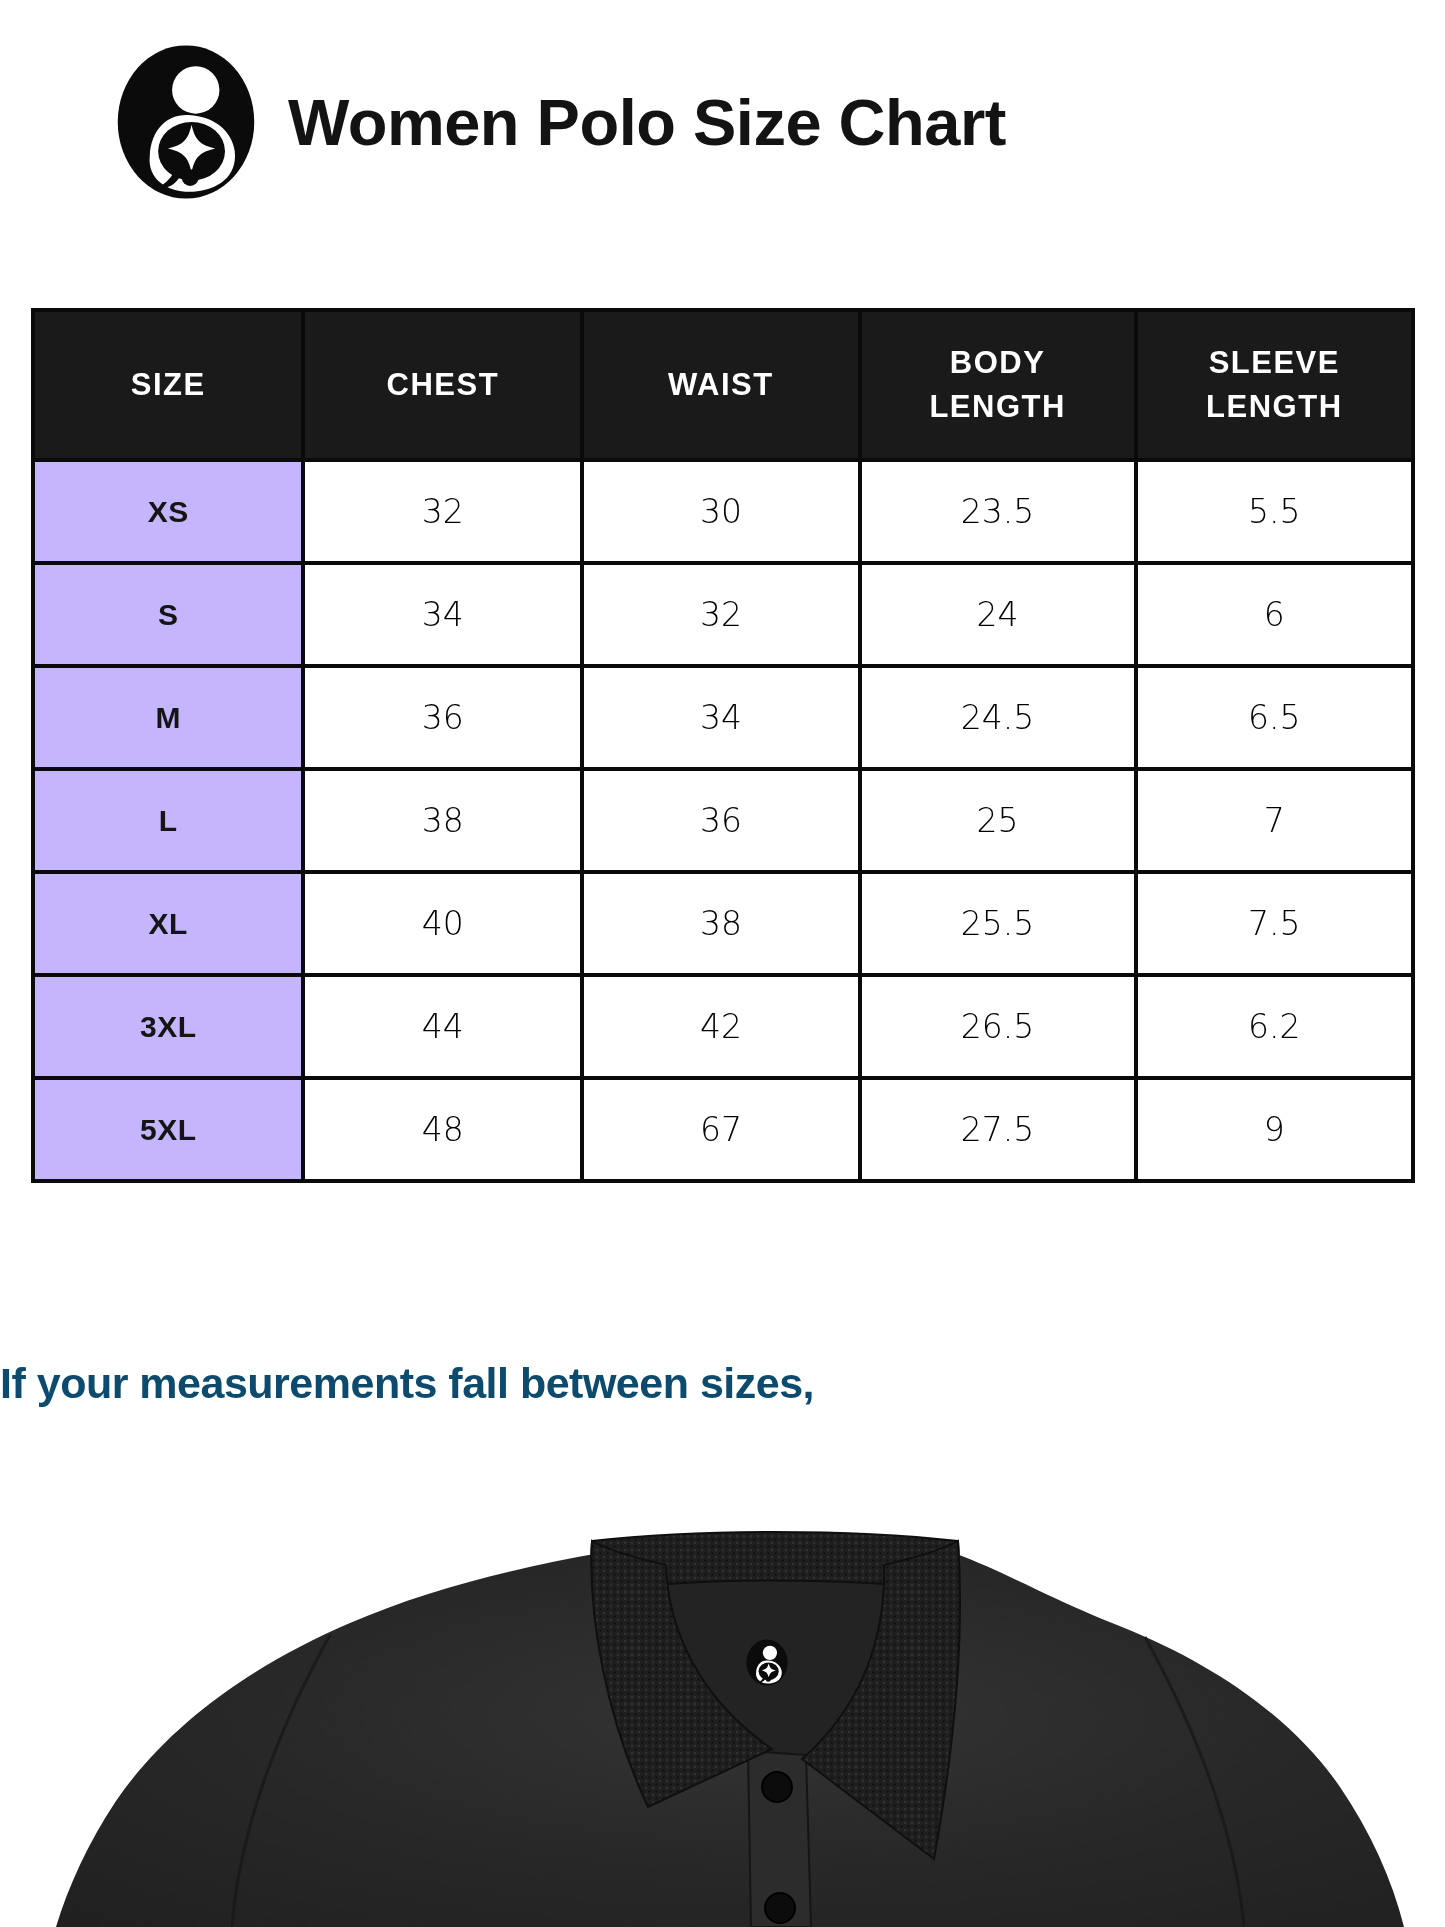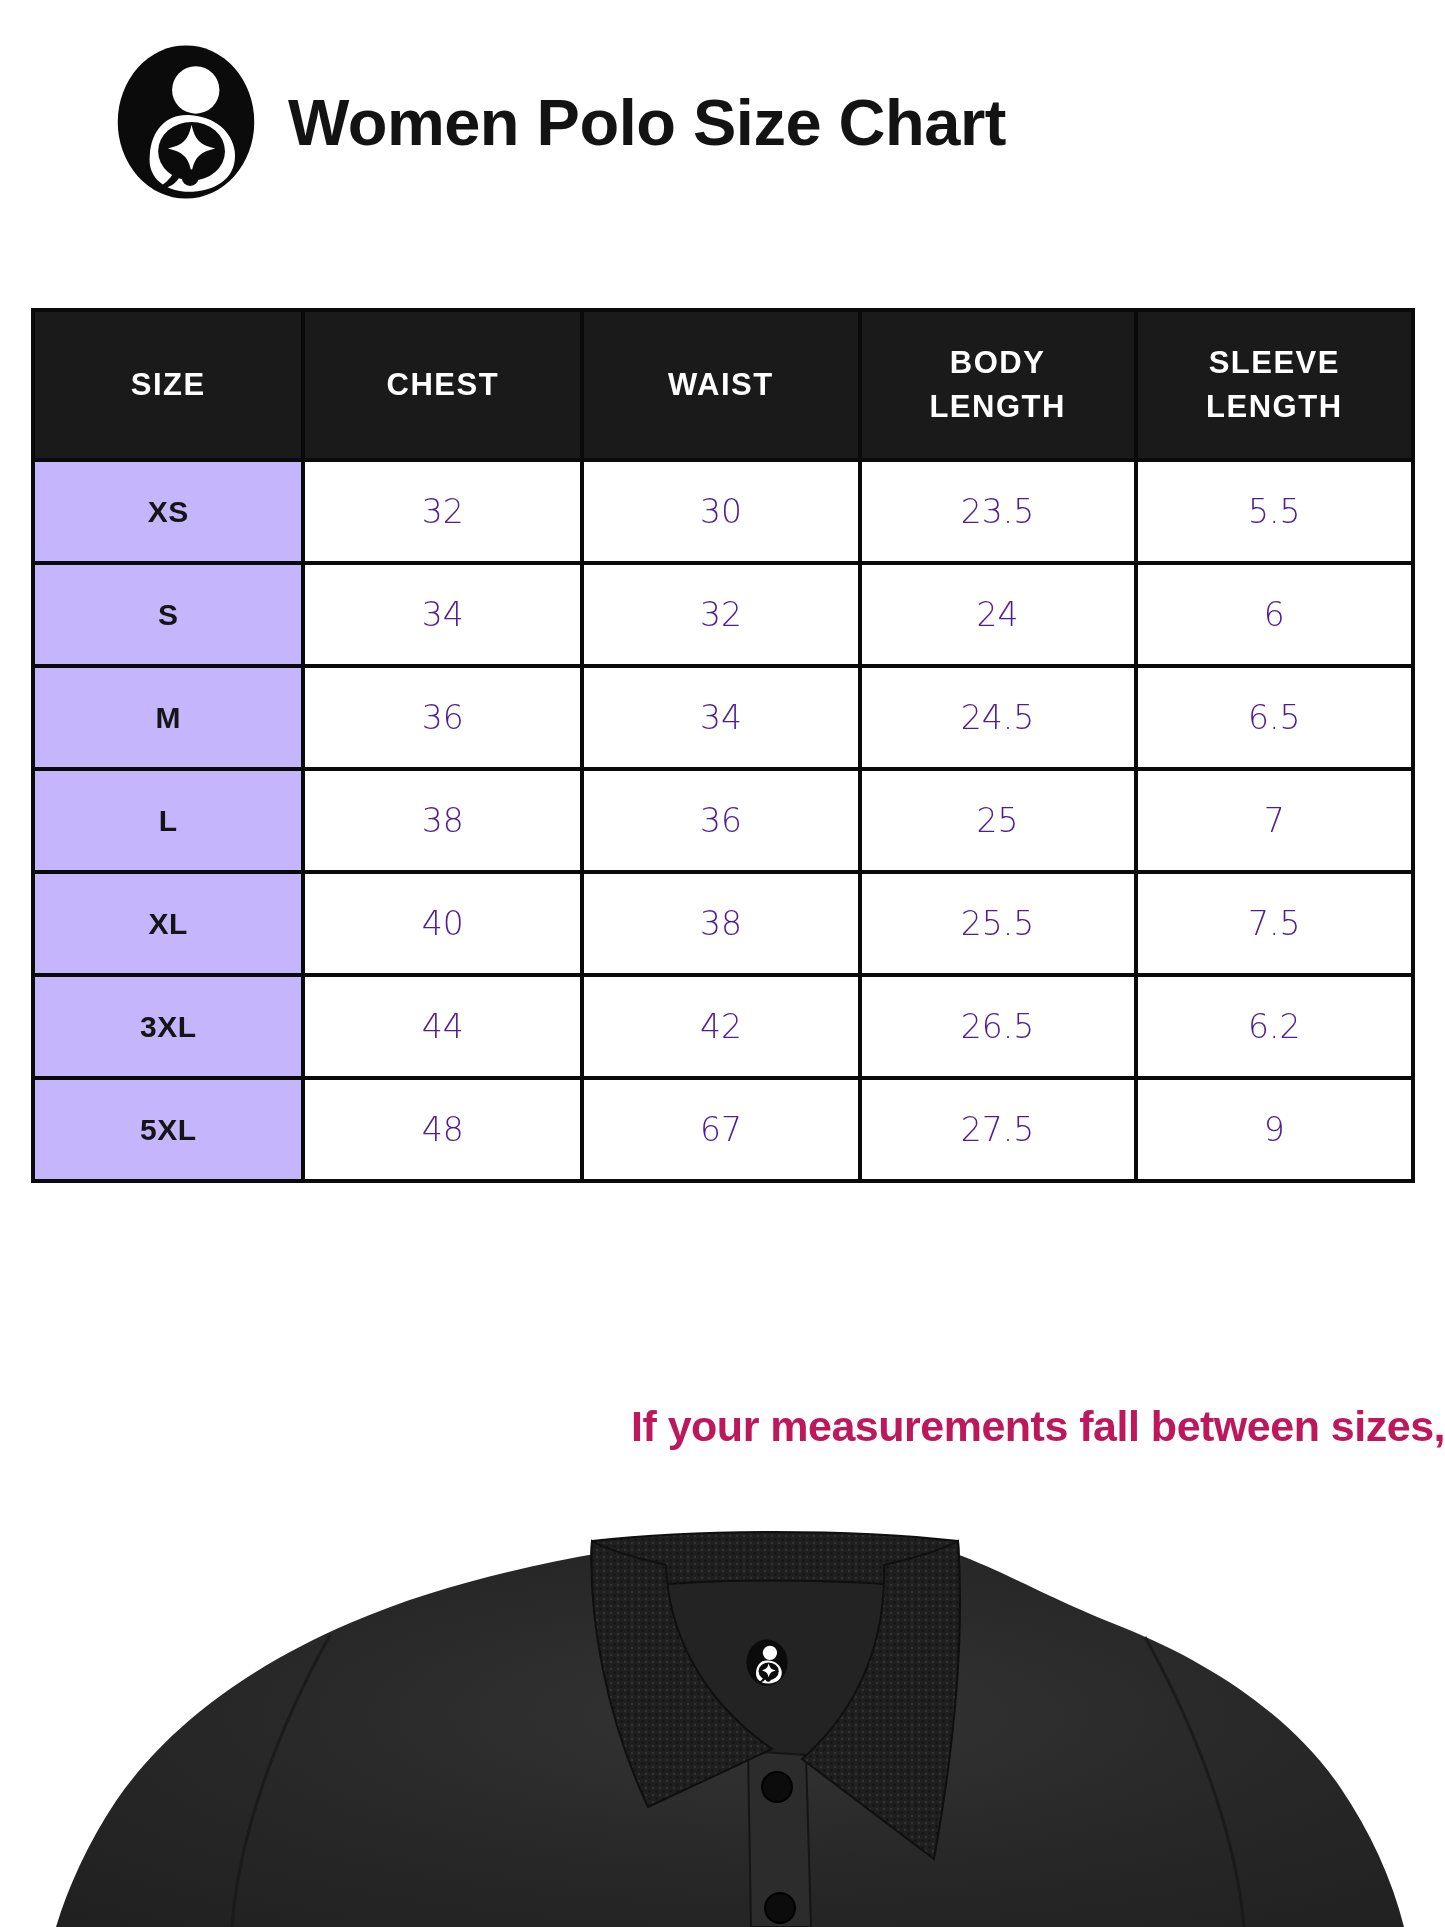--- a/index.html
+++ b/index.html
@@ -67,42 +67,41 @@
     font-size: 30px;
     font-weight: bold;
     color: #151515;
     letter-spacing: 0.5px;
     background: #c4b5fd;
   }
   table.size-chart tbody td {
     font-family: "DejaVu Sans", sans-serif;
     font-size: 33px;
     font-weight: 300;
-    color: #4c1d95;
+    color: #000000;
     background: #ffffff;
   }
   col.c-size   { width: 19.6%; }
   col.c-chest  { width: 20.2%; }
   col.c-waist  { width: 20.1%; }
   col.c-body   { width: 20.0%; }
   col.c-sleeve { width: 20.1%; }
 
   
   .fit-note {
     position: absolute;
     top: 1352px;
     left: 0;
     width: 100%;
-    text-align: right;
+    text-align: left;
     font-size: 43px;
     font-weight: bold;
-    color: #be185d;
+    color: #0c4a6e;
     line-height: 1.48;
     letter-spacing: -0.5px;
-    margin-top: 43px;
   }
 
   
   .product-photo {
     position: absolute;
     bottom: 0;
     left: 0;
     width: 1445px;
     height: 400px;
   }

